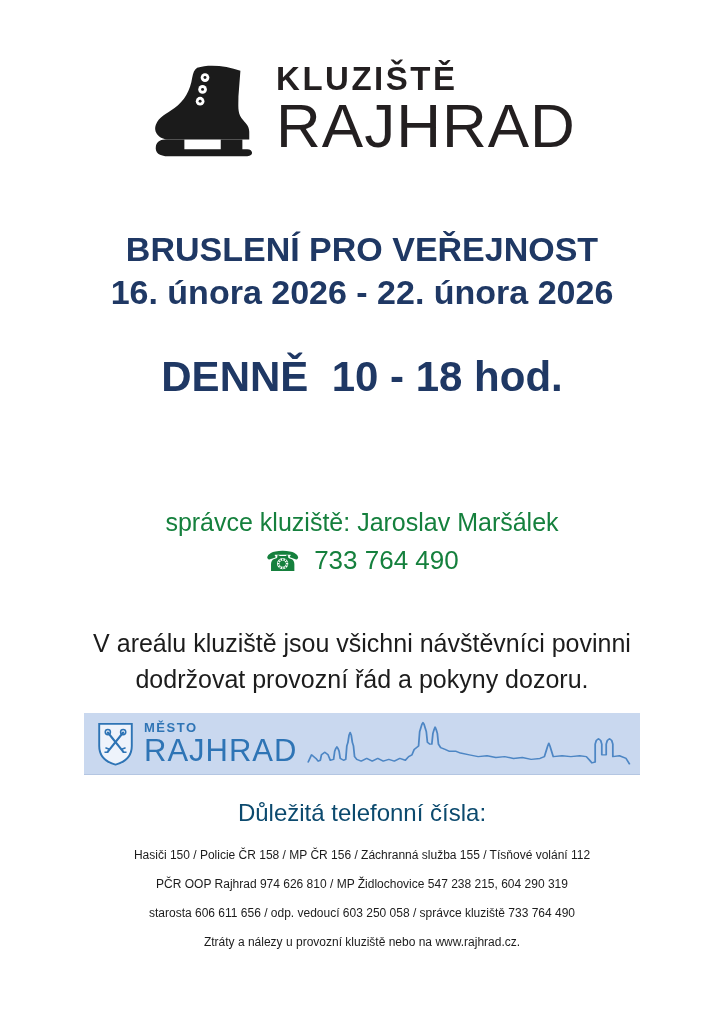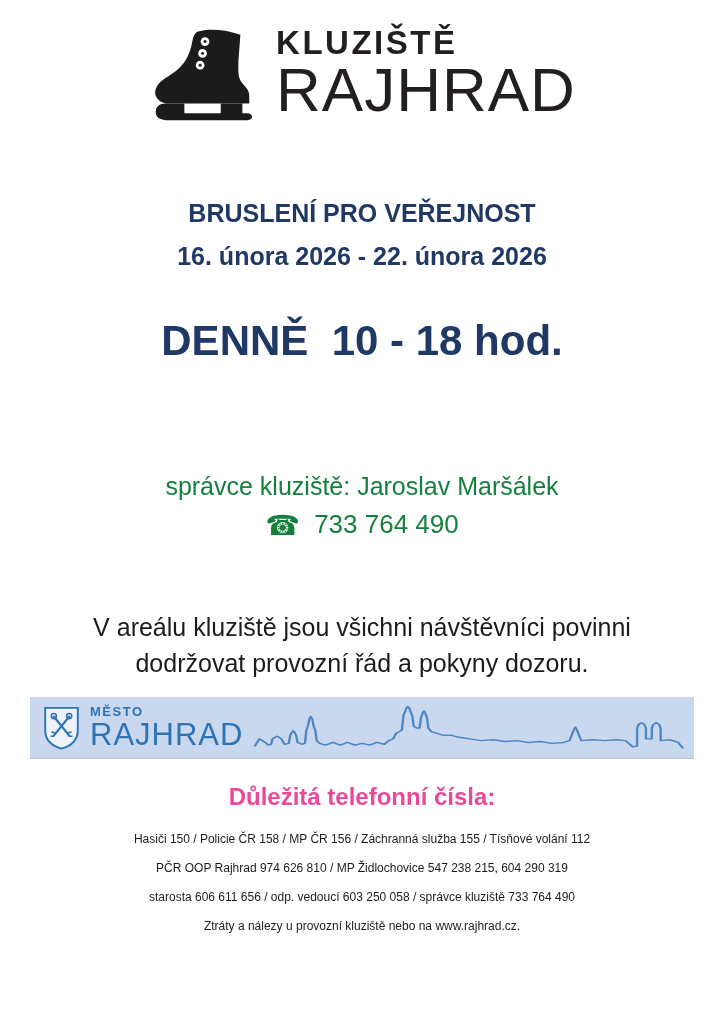--- a/index.html
+++ b/index.html
@@ -6,79 +6,79 @@
   html,body{margin:0;padding:0;}
   body{
     width:724px;height:1024px;background:#ffffff;
     font-family:"Liberation Sans", sans-serif;
     color:#1c1c1c;overflow:hidden;
   }
   .poster{width:724px;height:1024px;text-align:center;position:relative;}
 
   
   .logo{
-    margin:0 auto;padding-top:24px;
+    margin:0 auto;padding-top:60px;
     display:flex;justify-content:center;align-items:flex-start;gap:12px;
   }
   .skate{display:block;line-height:0;}
   .brand-text{text-align:left;padding-top:2px;}
   .brand-top{
     font-size:33px;font-weight:700;letter-spacing:2.5px;
     color:#231f20;line-height:34px;
   }
   .brand-bottom{
     font-size:62px;font-weight:400;letter-spacing:1px;
     color:#231f20;line-height:60px;
   }
 
   
   .headline{
     margin-top:64px;color:#1f3864;font-weight:700;
-    font-size:25px;line-height:43px;
+    font-size:34px;line-height:43px;
   }
   .hours{
     margin-top:38px;color:#1f3864;font-weight:700;
     font-size:42px;line-height:50px;white-space:pre;
   }
 
   
   .manager{margin-top:102px;font-size:25px;line-height:37px;color:#15803d;}
   .phone-line{font-size:26px;line-height:38px;}
   .phone-icon{
     font-family:"DejaVu Sans", sans-serif;
     font-size:28px;vertical-align:-2px;margin-right:14px;
   }
 
   
-  .notice{margin-top:64px;font-size:25px;line-height:36px;color:#1c1c1c;}
+  .notice{margin-top:44px;font-size:25px;line-height:36px;color:#1c1c1c;}
 
   
   .city-banner{
-    width:664px;height:62px;margin:16px auto 0;
+    width:556px;height:62px;margin:16px auto 0;
     background:#c9d8ef;border-bottom:1px solid #b4c6e2;
     display:flex;align-items:center;box-sizing:border-box;
     padding:0 8px 0 12px;gap:9px;
   }
   .emblem{line-height:0;flex:0 0 auto;}
   .city-text{text-align:left;flex:0 0 auto;}
   .city-label{
     font-size:13px;font-weight:700;letter-spacing:1.5px;
     color:#2e74b5;line-height:15px;
   }
   .city-name{
     font-size:31px;font-weight:400;letter-spacing:1px;
     color:#2e74b5;line-height:32px;
   }
   .skyline{flex:1 1 auto;line-height:0;align-self:flex-end;padding-bottom:3px;}
   .skyline svg{width:100%;height:52px;}
 
   
   .contacts{margin-top:24px;}
   .contacts-title{
-    font-size:24px;font-weight:700;margin:0 0 14px;color:#ec4899;
+    font-size:24px;font-weight:400;margin:0 0 14px;color:#0c4a6e;
   }
   .contact-line{font-size:12px;line-height:29px;color:#1c1c1c;}
 </style>
 </head>
 <body>
 
 <div class="poster">
 
   <header class="logo">
     <span class="skate">

